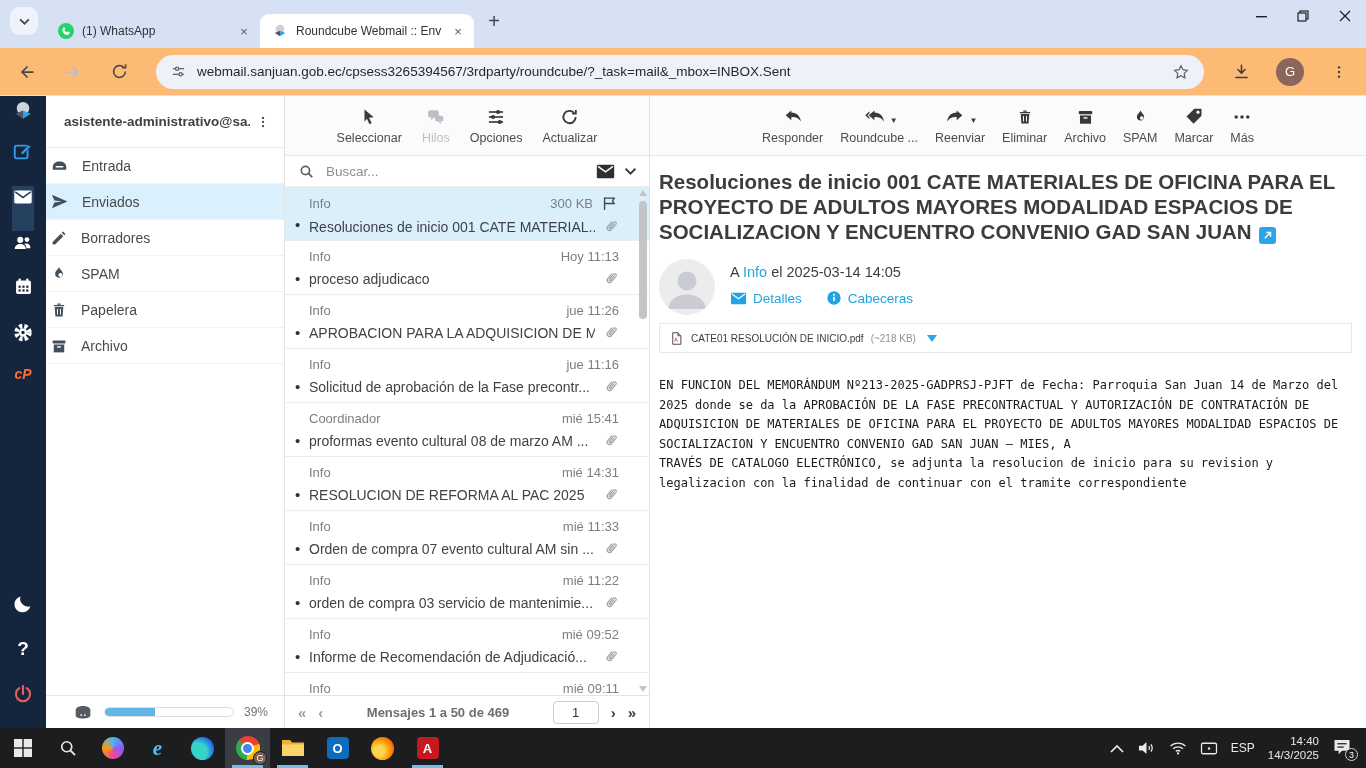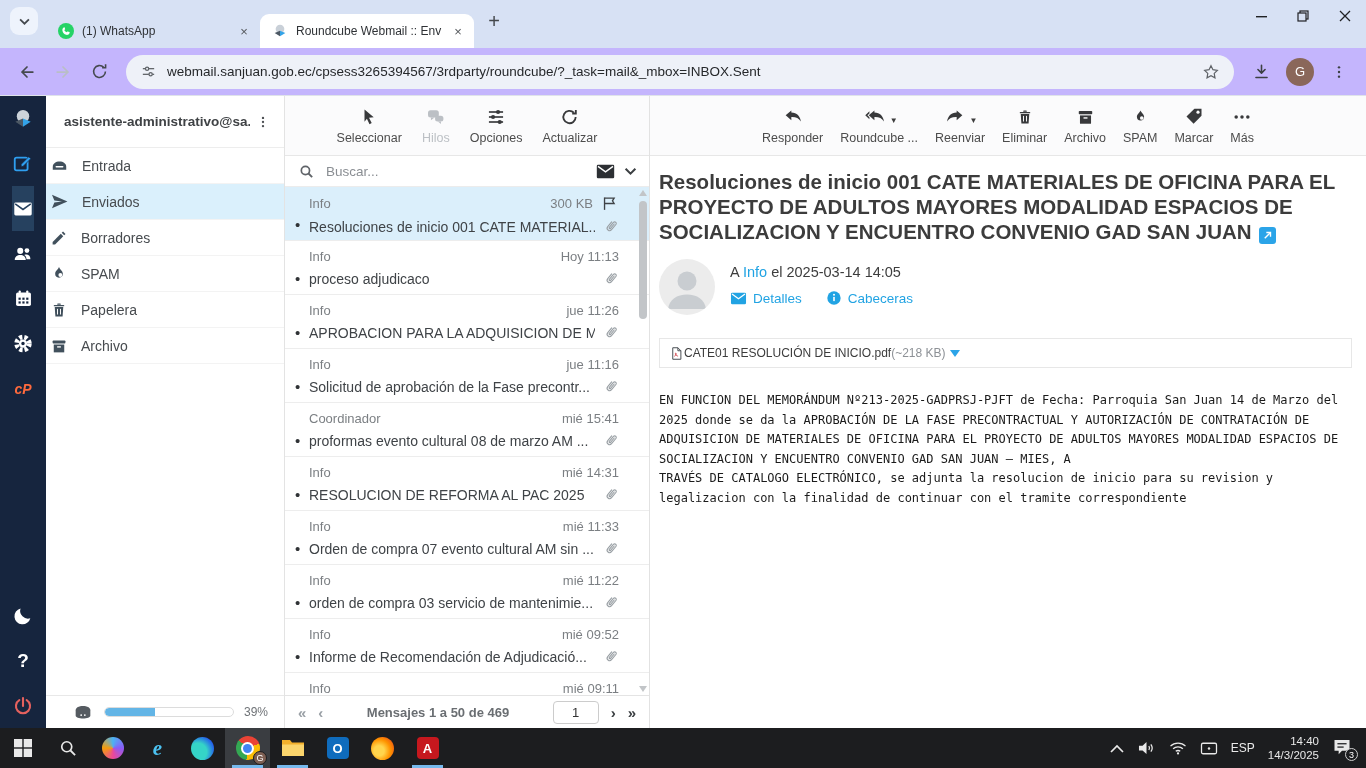--- a/index.html
+++ b/index.html
@@ -11,32 +11,32 @@
   
   .tabstrip{height:48px;background:#d7e1f4;display:flex;align-items:flex-end;padding-left:10px;flex-shrink:0}
   .tabsearch{width:28px;height:28px;margin:0 8px 6px 0;border-radius:9px;background:#eef3fc;display:flex;align-items:center;justify-content:center;align-self:center}
   .tab{height:34px;display:flex;align-items:center;gap:8px;padding:0 8px 0 12px;width:214px;border-radius:9px 9px 0 0;color:#3d4043;font-size:12px}
   .tab.active{background:#fff}
   .tab-title{flex:1;white-space:nowrap;overflow:hidden;color:#2f3236}
   .tab-close{width:16px;height:16px;border-radius:50%;display:flex;align-items:center;justify-content:center;font-size:13px;color:#55585c}
   .newtab{width:28px;height:28px;margin:0 0 6px 6px;display:flex;align-items:center;justify-content:center;font-size:20px;color:#44474b;align-self:center}
   .wincontrols{margin-left:auto;display:flex;align-self:flex-start}
   .winbtn{width:42px;height:32px;display:flex;align-items:center;justify-content:center;color:#202124}
-  .navbar{height:48px;background:#c4b5fd;display:flex;align-items:center;padding:0 10px;gap:2px;border-bottom:1px solid #dfe3ea;flex-shrink:0}
+  .navbar{height:48px;background:#fdba74;display:flex;align-items:center;padding:0 10px;gap:12px;border-bottom:1px solid #dfe3ea;flex-shrink:0}
   .navbtn{width:34px;height:34px;border-radius:50%;display:flex;align-items:center;justify-content:center;color:#45494e}
   .navbtn.disabled{color:#b9bec6}
   .urlpill{flex:1;height:34px;background:#eef1f8;border-radius:17px;display:flex;align-items:center;padding:0 14px;gap:10px;margin:0 8px}
   .url{font-size:13.5px;color:#26282b;flex:1;white-space:nowrap;overflow:hidden}
   .avatar{width:28px;height:28px;border-radius:50%;background:#8a675a;color:#fff;font-size:13px;display:flex;align-items:center;justify-content:center;margin:0 6px}
 
   
   .app{flex:1;display:flex;min-height:0}
 
   .rail{width:46px;background:#16253e;display:flex;flex-direction:column;align-items:center;color:#fff;flex-shrink:0}
-  .rail-item{width:22px;height:45px;display:flex;align-items:center;justify-content:center}
+  .rail-item{width:22px;height:45px;display:flex;align-items:flex-start;justify-content:center}
   .rail-item.sel{background:#26415f}
   .rail-bottom{margin-top:auto}
   .cp-text{color:#ff6a3d;font-weight:bold;font-style:italic;font-size:14px}
   .q-text{color:#fff;font-weight:bold;font-size:19px}
 
   .folders{width:239px;background:#fff;border-right:1px solid #e3e3e3;display:flex;flex-direction:column;flex-shrink:0}
   .acct{height:52px;display:flex;align-items:center;padding:0 8px 0 18px;border-bottom:1px solid #ededed}
   .acct-name{flex:1;font-weight:bold;font-size:13.5px;color:#3f4245;white-space:nowrap;overflow:hidden}
   .kebab{color:#4c4f53;padding:0 6px}
   .folder{height:36px;display:flex;align-items:center;gap:13px;padding-left:4px;font-size:14px;color:#474b4f;border-bottom:1px solid #f3f3f3}
@@ -81,21 +81,21 @@
   .rtoolbar{height:60px;display:flex;align-items:center;justify-content:center;gap:17px;background:#fbfbfc;border-bottom:1px solid #e7e7e7}
   .rcontent{flex:1;padding:13px 14px 0 9px;overflow:hidden}
   .subject{font-size:20.5px;line-height:25px;font-weight:bold;color:#3c3c3c;margin:0}
   .extlink{display:inline-flex;width:17px;height:17px;background:#2ba4e8;border-radius:3px;margin-left:7px;vertical-align:-2px;align-items:center;justify-content:center}
   .fromrow{display:flex;margin-top:15px;gap:15px}
   .favatar{width:56px;height:56px;border-radius:50%;background:#ececec;overflow:hidden;flex-shrink:0}
   .fline{font-size:14.5px;color:#3d3d3d;padding-top:5px}
   .linkblue{color:#21a3e3}
   .flinks{display:flex;gap:24px;margin-top:10px;font-size:13.5px;color:#21a3e3;align-items:center}
   .flink{display:flex;align-items:center;gap:6px}
-  .attach{margin-top:23px;height:30px;border:1px solid #e7e7e7;display:flex;align-items:center;gap:0;padding:0 9px;font-size:12px}
+  .attach{margin-top:8px;height:30px;border:1px solid #e7e7e7;display:flex;align-items:center;gap:7px;padding:0 9px;font-size:10px}
   .aname{color:#3c3c3c}
   .asize{color:#8d9196}
   .acaret{width:0;height:0;border-left:5px solid transparent;border-right:5px solid transparent;border-top:7px solid #2ba4e8;margin-left:4px}
   .mailbody{margin-top:23px;font-family:"DejaVu Sans Mono",monospace;font-size:12px;line-height:19.5px;color:#1b1b1b;white-space:pre-wrap}
 
   
   .taskbar{height:40px;background:#1c1d1f;display:flex;align-items:stretch;color:#e9e9e9;flex-shrink:0}
   .tb-left{display:flex}
   .tbico{width:45px;display:flex;align-items:center;justify-content:center;position:relative}
   .tbico.active{background:#3a3d41}

